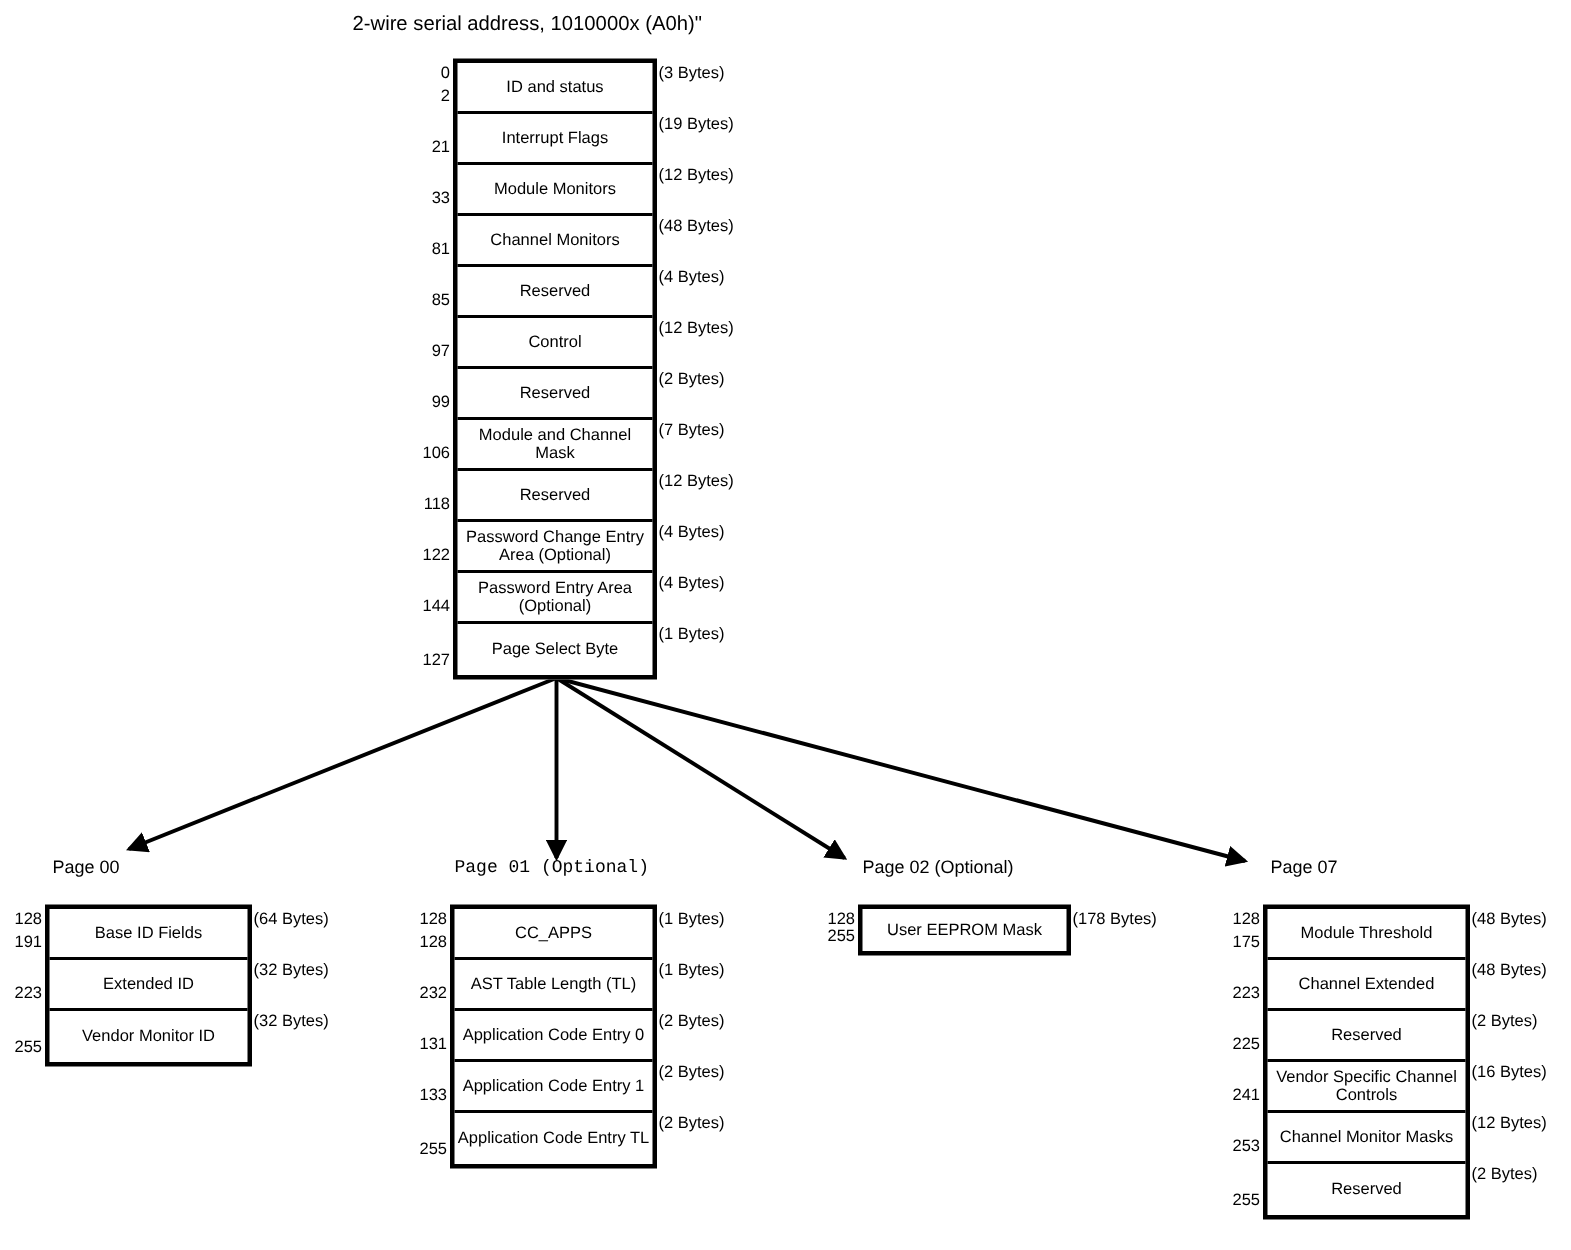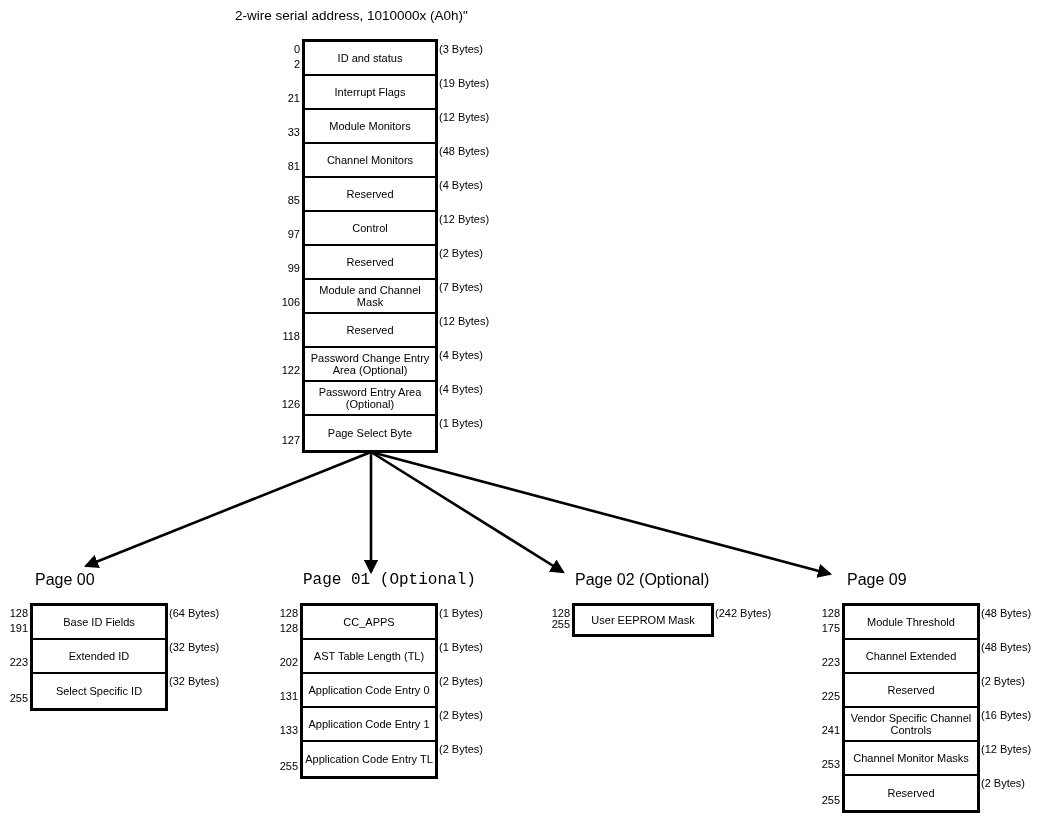--- a/index.html
+++ b/index.html
@@ -31,21 +31,21 @@
   .num {
     position:absolute; right:100%; margin-right:5px; width:30px;
     text-align:right; font-size:11px; line-height:11px;
   }
   .num.start { top:2px; }
   .num.end { bottom:4px; }
   .bytes {
     position:absolute; left:100%; margin-left:4px; top:1px;
     white-space:nowrap; font-size:11px; line-height:12px; text-align:right;
   }
-  .page-label { position:absolute; font-size:16px; white-space:nowrap; }
+  .page-label { position:absolute; font-size:12px; white-space:nowrap; }
 
   
   #main-table  { left:302px; top:39px;  width:136px; }
   #page00-tbl  { left:30px;  top:603px; width:138px; }
   #page01-tbl  { left:300px; top:603px; width:138px; }
   #page02-tbl  { left:572px; top:603px; width:142px; }
   #page03-tbl  { left:842px; top:603px; width:138px; }
   #page00-lbl  { left:35px;  top:571px; }
   #page01-lbl  { left:303px; top:571px;font-family:Liberation Mono, monospace; }
   #page02-lbl  { left:575px; top:571px; }
@@ -116,64 +116,64 @@
       <span class="num end">118</span>
       <span class="rlabel">Reserved</span>
       <span class="bytes">(12 Bytes)</span>
     </div>
     <div class="mrow">
       <span class="num end">122</span>
       <span class="rlabel">Password Change Entry Area (Optional)</span>
       <span class="bytes">(4 Bytes)</span>
     </div>
     <div class="mrow">
-      <span class="num end">126</span>
+      <span class="num end">144</span>
       <span class="rlabel">Password Entry Area (Optional)</span>
       <span class="bytes">(4 Bytes)</span>
     </div>
     <div class="mrow">
       <span class="num end">127</span>
       <span class="rlabel">Page Select Byte</span>
       <span class="bytes">(1 Bytes)</span>
     </div>
   </div>
 
   <div id="page00-lbl" class="page-label">Page 00</div>
   <div id="page01-lbl" class="page-label">Page 01 (Optional)</div>
   <div id="page02-lbl" class="page-label">Page 02 (Optional)</div>
-  <div id="page03-lbl" class="page-label">Page 09</div>
+  <div id="page03-lbl" class="page-label">Page 07</div>
 
   <div id="page00-tbl" class="memtable">
     <div class="mrow">
       <span class="num start">128</span>
       <span class="num end">191</span>
       <span class="rlabel">Base ID Fields</span>
       <span class="bytes">(64 Bytes)</span>
     </div>
     <div class="mrow">
       <span class="num end">223</span>
       <span class="rlabel">Extended ID</span>
       <span class="bytes">(32 Bytes)</span>
     </div>
     <div class="mrow">
       <span class="num end">255</span>
-      <span class="rlabel">Select Specific ID</span>
+      <span class="rlabel">Vendor Monitor ID</span>
       <span class="bytes">(32 Bytes)</span>
     </div>
   </div>
 
   <div id="page01-tbl" class="memtable">
     <div class="mrow">
       <span class="num start">128</span>
       <span class="num end">128</span>
       <span class="rlabel">CC_APPS</span>
       <span class="bytes">(1 Bytes)</span>
     </div>
     <div class="mrow">
-      <span class="num end">202</span>
+      <span class="num end">232</span>
       <span class="rlabel">AST Table Length (TL)</span>
       <span class="bytes">(1 Bytes)</span>
     </div>
     <div class="mrow">
       <span class="num end">131</span>
       <span class="rlabel">Application Code Entry 0</span>
       <span class="bytes">(2 Bytes)</span>
     </div>
     <div class="mrow">
       <span class="num end">133</span>
@@ -185,21 +185,21 @@
       <span class="rlabel">Application Code Entry TL</span>
       <span class="bytes">(2 Bytes)</span>
     </div>
   </div>
 
   <div id="page02-tbl" class="memtable">
     <div class="mrow short">
       <span class="num start">128</span>
       <span class="num end">255</span>
       <span class="rlabel">User EEPROM Mask</span>
-      <span class="bytes">(242 Bytes)</span>
+      <span class="bytes">(178 Bytes)</span>
     </div>
   </div>
 
   <div id="page03-tbl" class="memtable">
     <div class="mrow">
       <span class="num start">128</span>
       <span class="num end">175</span>
       <span class="rlabel">Module Threshold</span>
       <span class="bytes">(48 Bytes)</span>
     </div>

